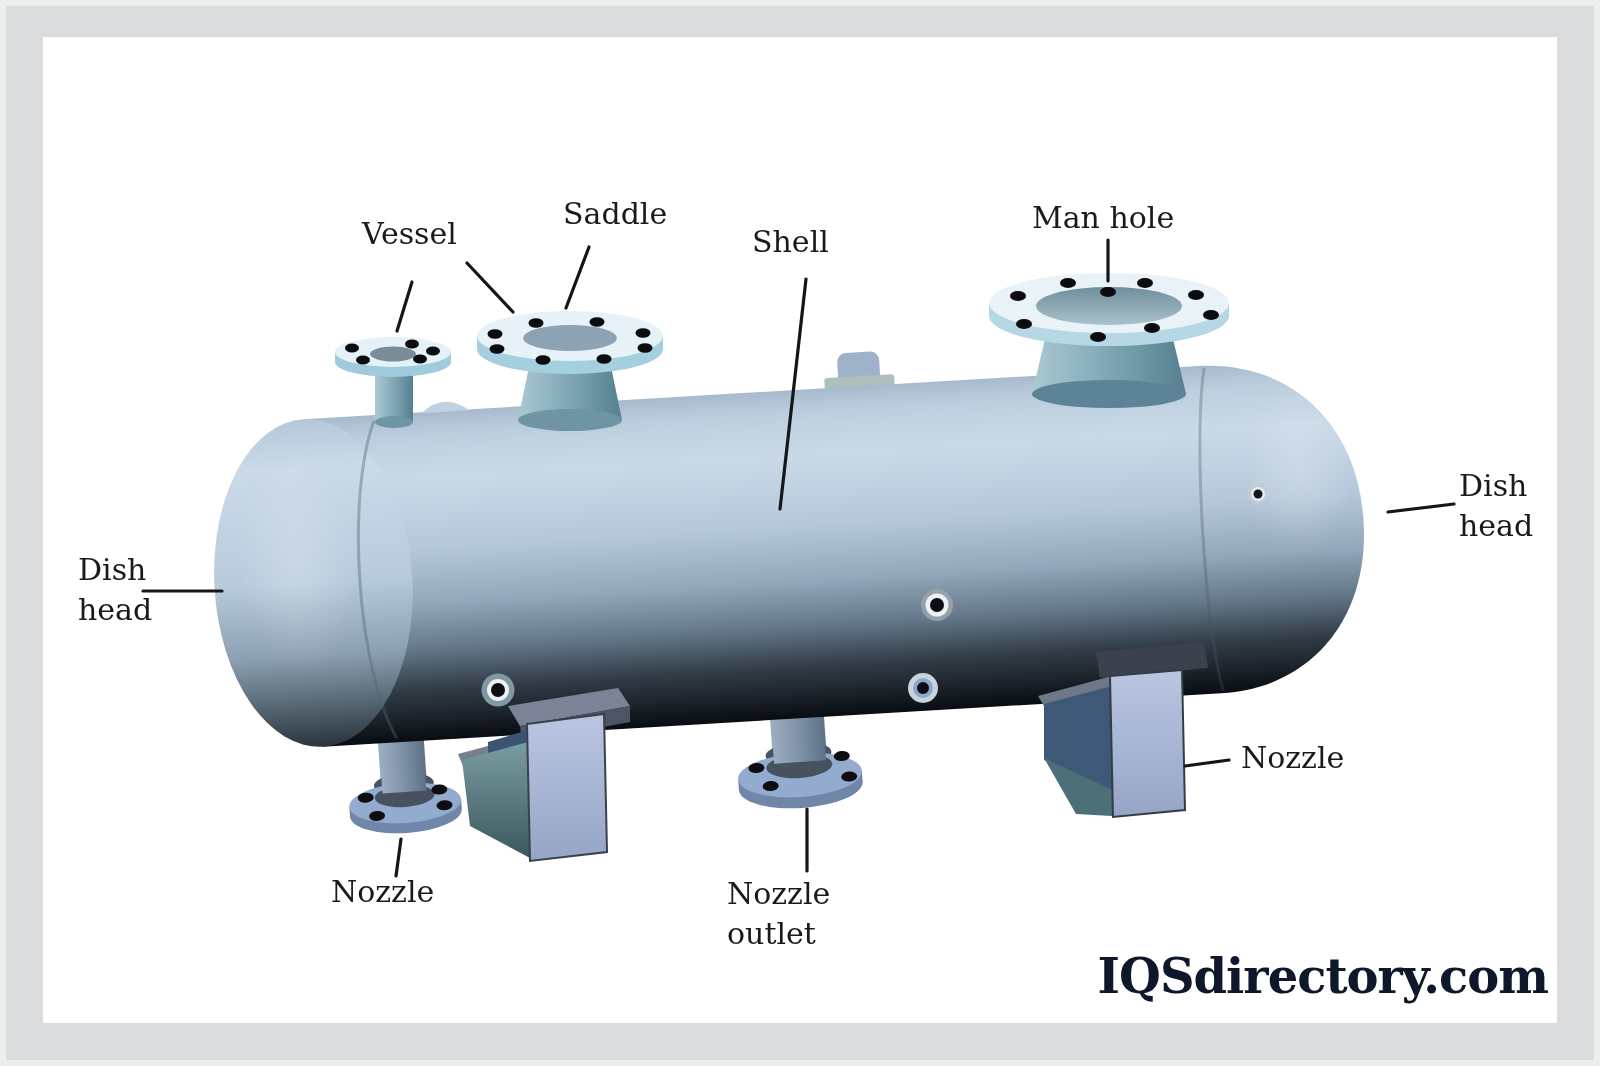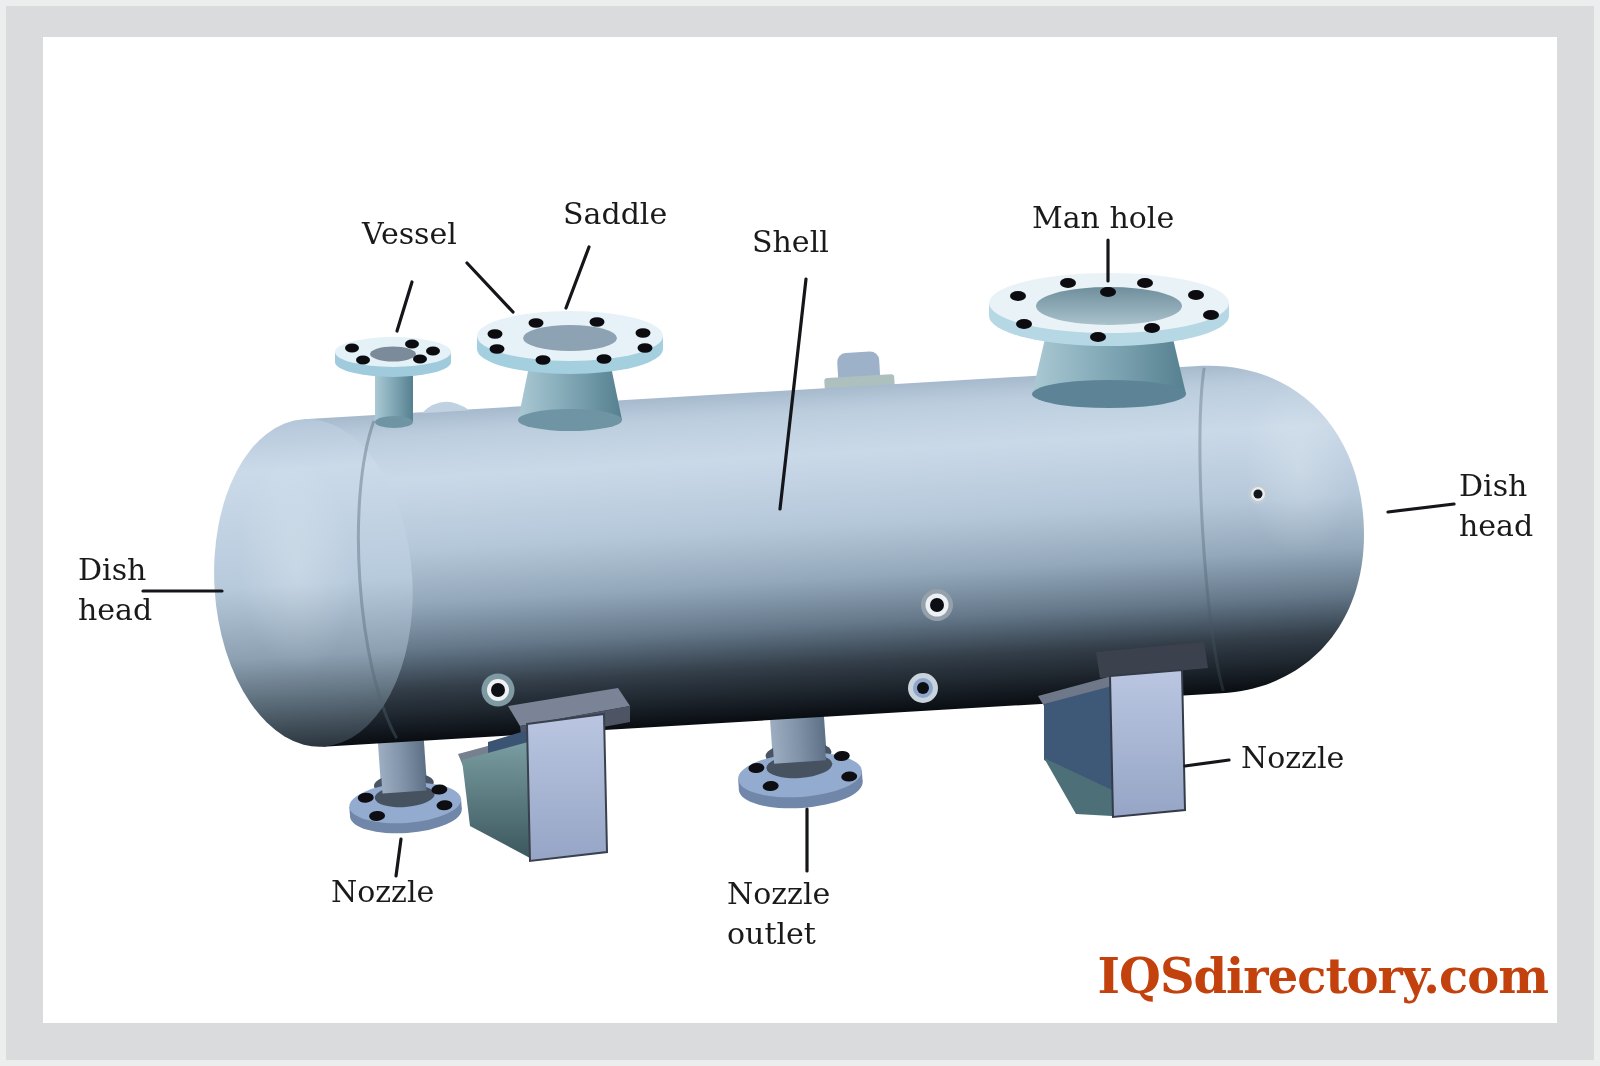--- a/index.html
+++ b/index.html
@@ -18,21 +18,21 @@
     position:absolute; left:0; top:64px; width:1600px;
     text-align:center; font-size:54px; font-weight:bold; color:#22262b;
     letter-spacing:-1px;
   }
   .lbl {
     position:absolute; font-size:30px; color:#1a1a1a; line-height:40px;
     white-space:nowrap;
   }
   .watermark {
     position:absolute; top:948px; right:52px;
-    font-size:48px; font-weight:bold; color:#c2410c; letter-spacing:-1px;
+    font-size:48px; font-weight:bold; color:#0f172a; letter-spacing:-1px;
   }
 </style>
 </head>
 <body>
 
 <div class="stage">
   <div class="canvas"></div>
 
   <svg class="art" viewBox="0 0 1600 1066">
     <defs>

